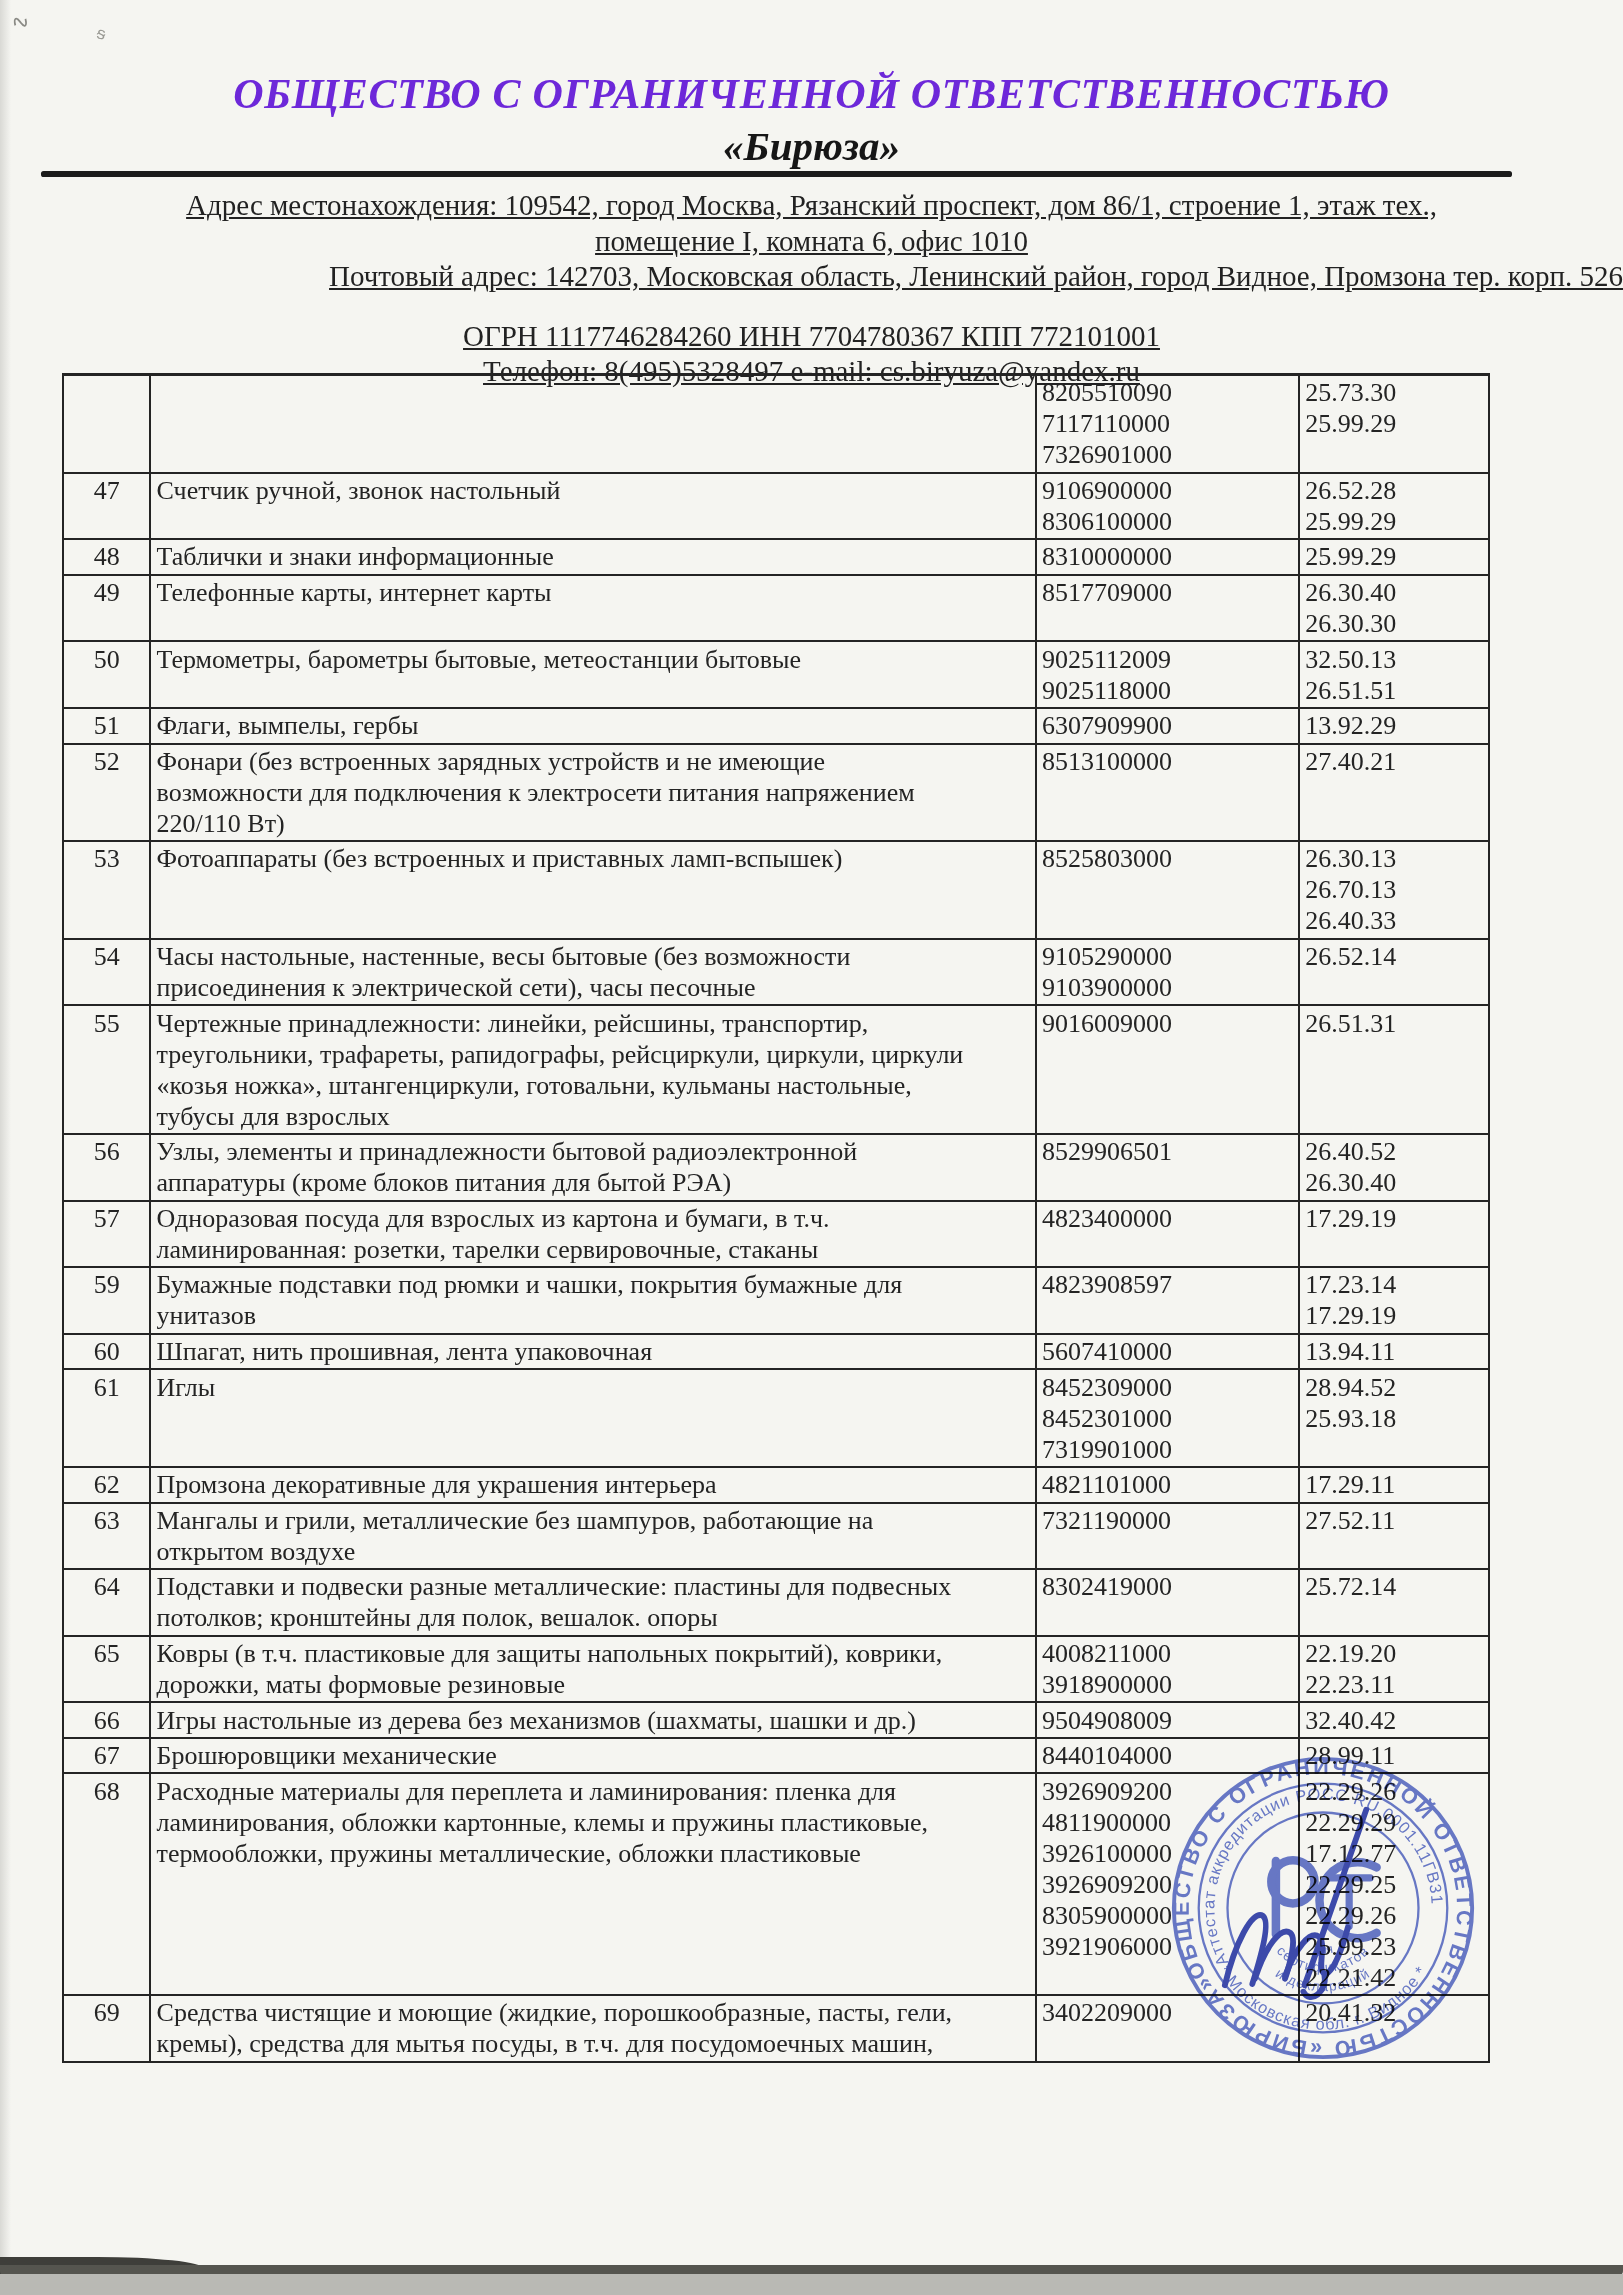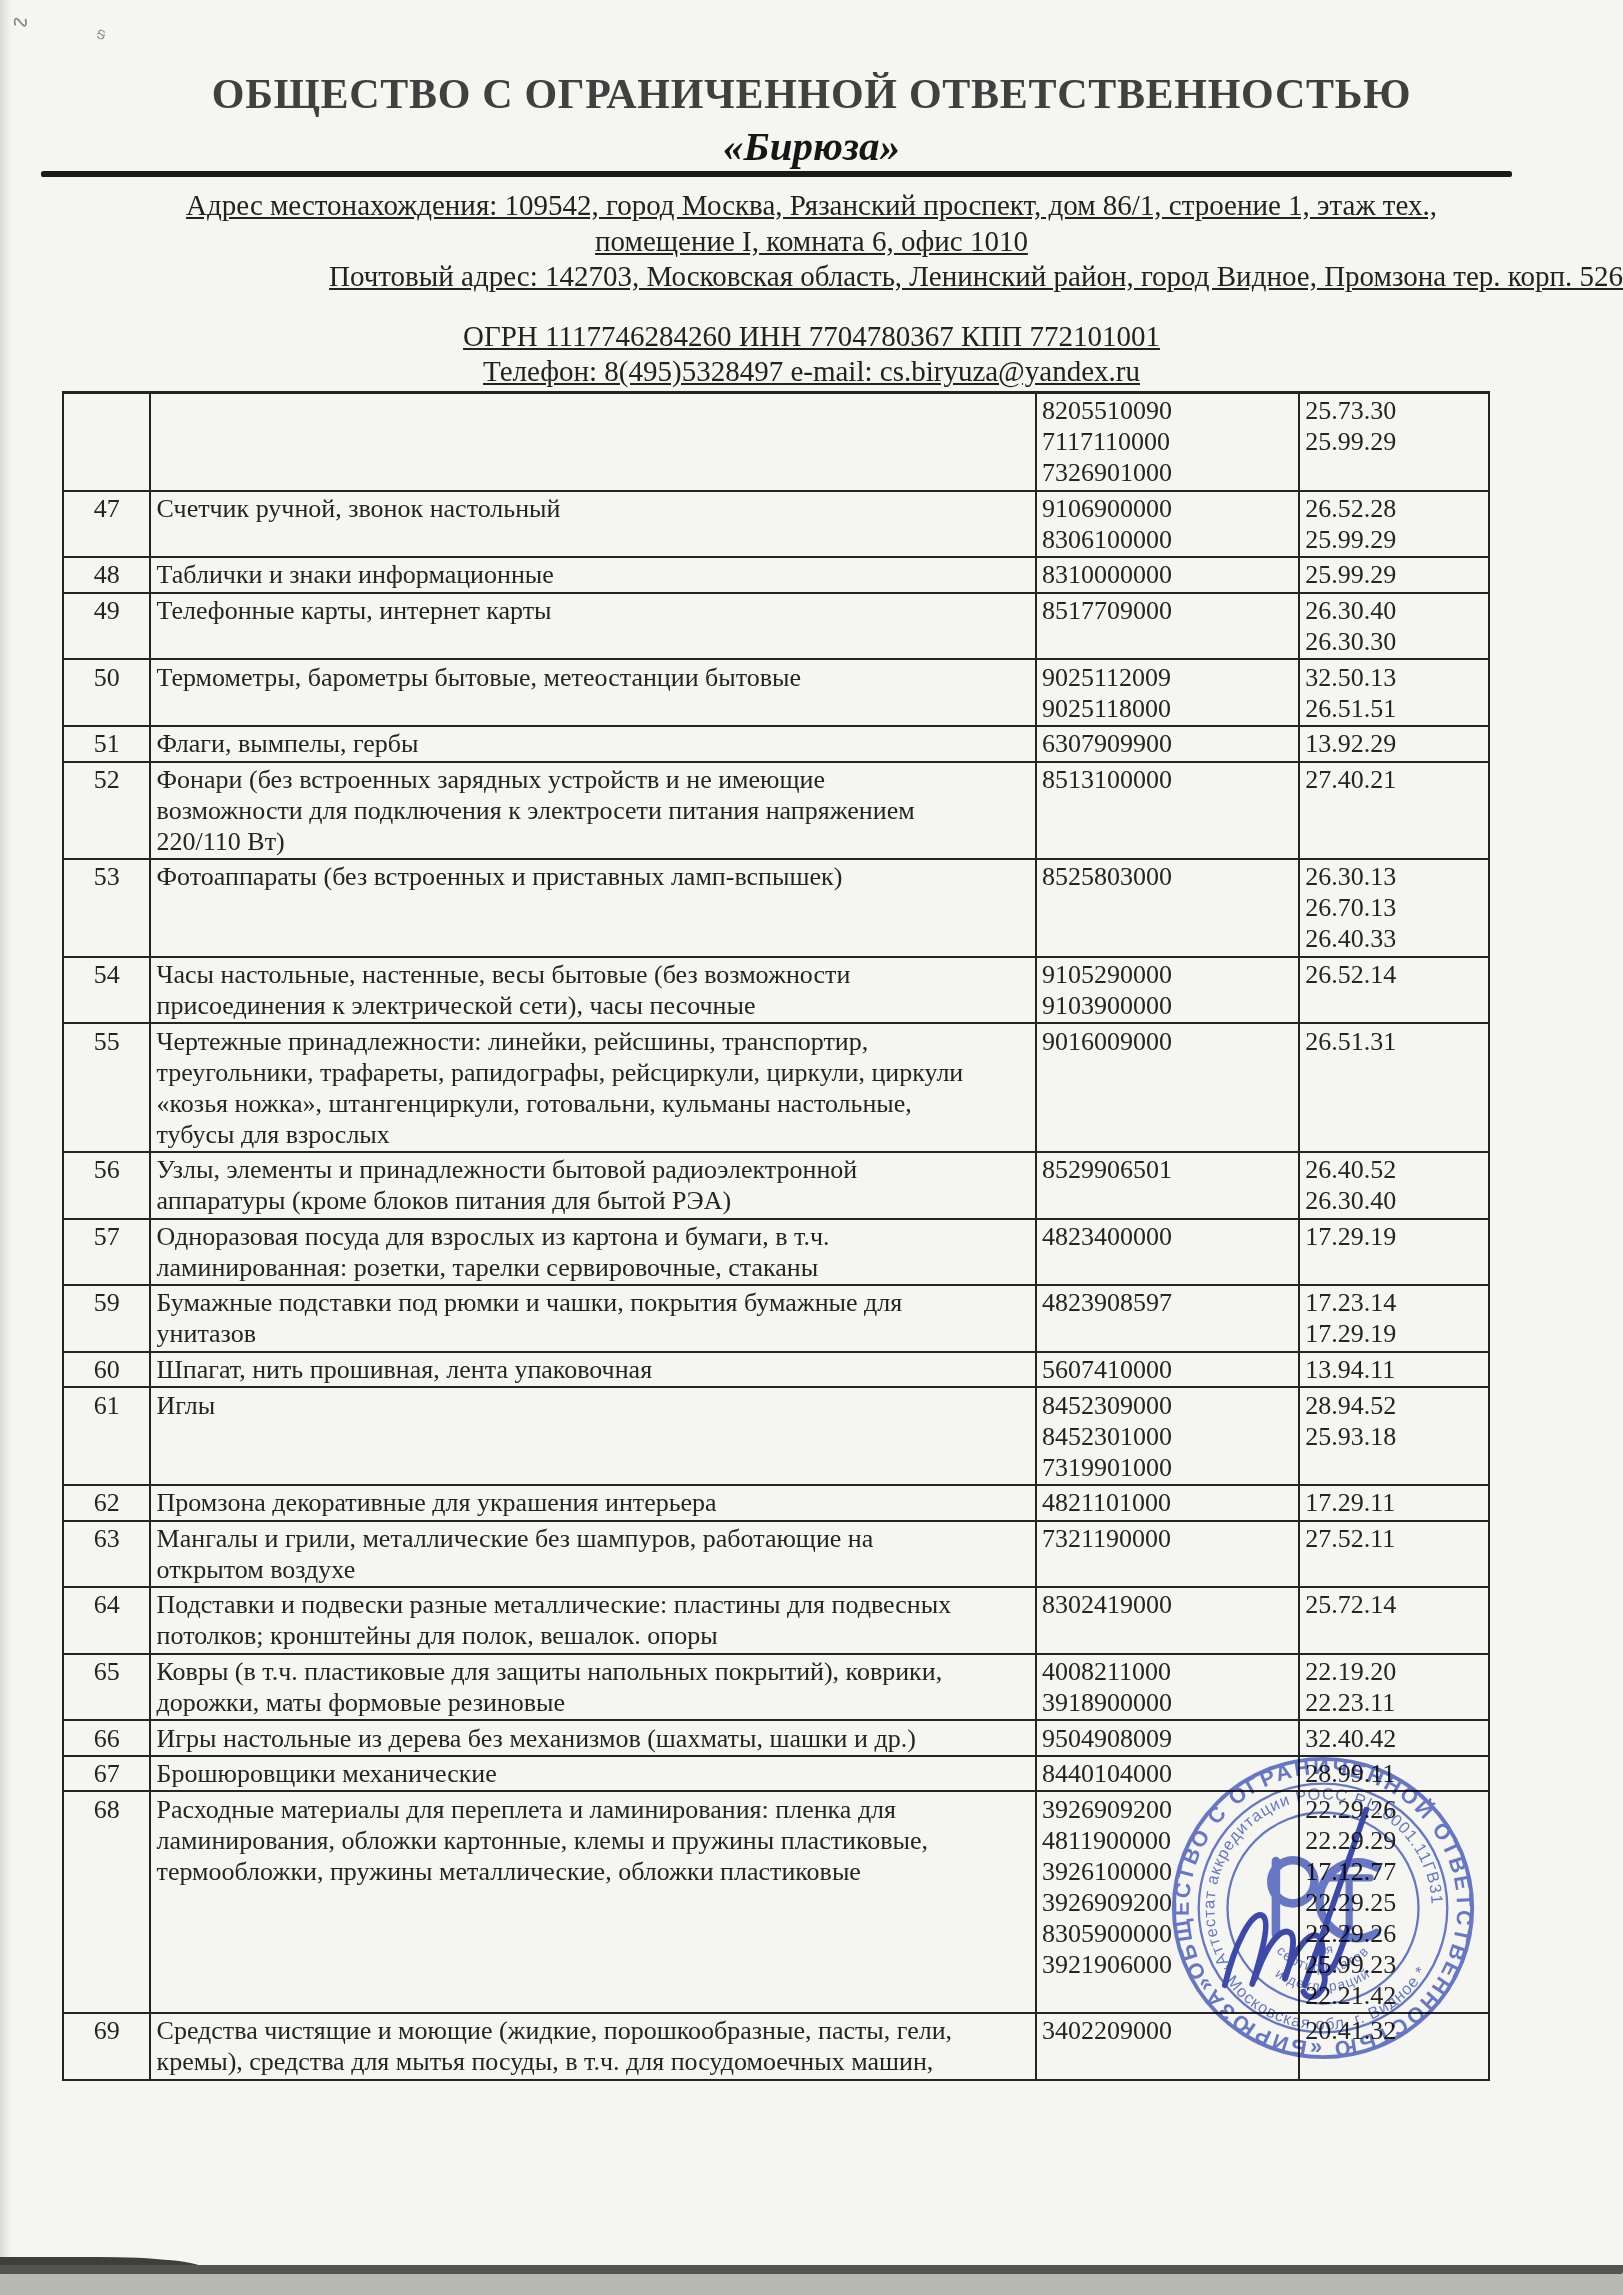--- a/index.html
+++ b/index.html
@@ -13,23 +13,23 @@
   }
   .edge-shade{
     position:absolute;left:0;top:0;bottom:0;width:10.5px;
     background:linear-gradient(to right, rgba(90,90,85,.18), rgba(90,90,85,0));
   }
   
   .title-line1{
     position:absolute;top:71px;left:0;width:100%;
     text-align:center;
     font-size:42px;line-height:47px;
-    font-weight:bold;
+    font-weight:bold;font-style:italic;
     letter-spacing:0.7px;
-    color:#404040;
+    color:#6d28d9;
   }
   .title-line2{
     position:absolute;top:123px;left:0;width:100%;
     text-align:center;
     font-size:41px;line-height:46px;
     font-weight:bold;font-style:italic;
     color:#161616;
   }
   .title-rule{
     position:absolute;top:171px;left:41px;width:1471px;height:5.9px;
@@ -37,21 +37,21 @@
   }
   .addr{position:absolute;left:0;width:100%;text-align:center;
     font-size:29px;line-height:35px;color:#222;text-decoration:underline;}
   .addr1{top:188px;}
   .addr2{top:224px;}
   .addr3{top:259px;text-align:right;}
   .addr4{top:319px;}
   .addr5{top:354px;}
   
   table.doc-table{
-    position:absolute;left:62px;top:391px;
+    position:absolute;left:62px;top:373px;
     width:1334px;
     border-collapse:collapse;
     table-layout:fixed;
   }
   .doc-table td{
     border:2px solid #242424;
     vertical-align:top;
     font-size:26px;line-height:31px;
     padding:1.3px 5.2px;
     color:#242424;

